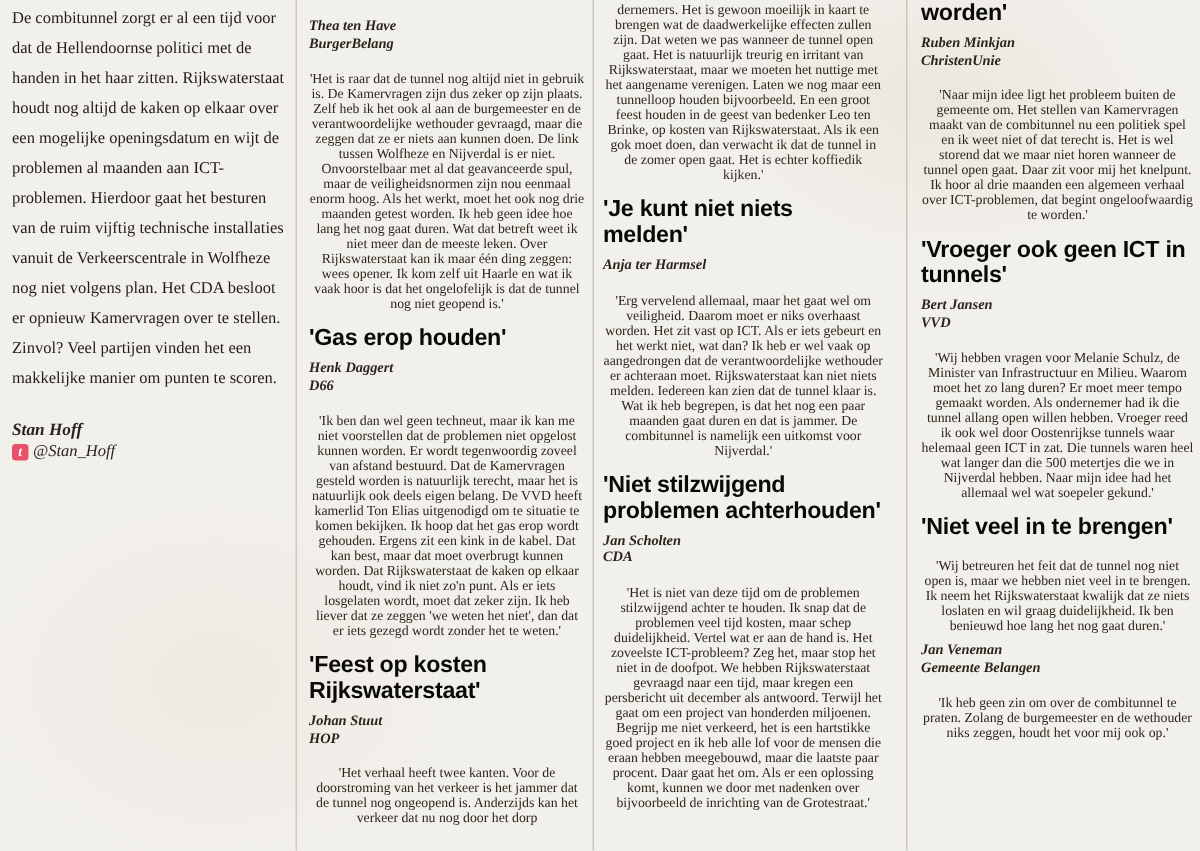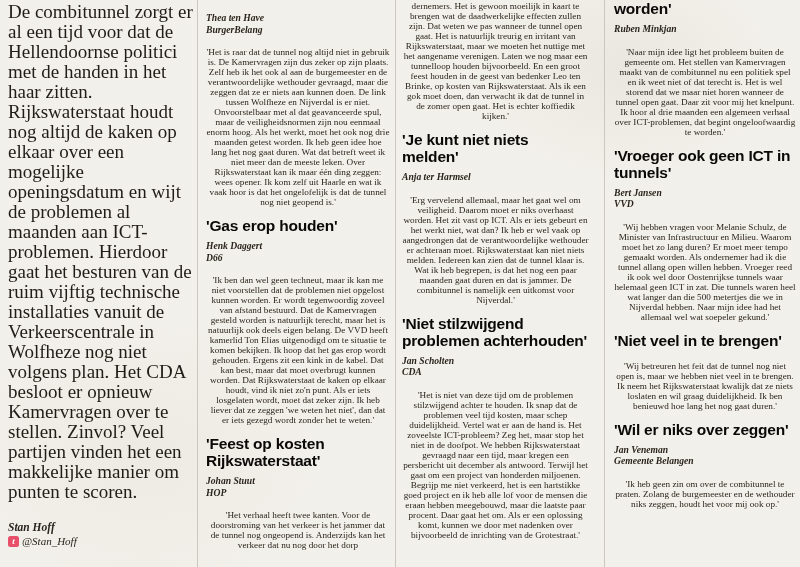--- a/index.html
+++ b/index.html
@@ -15,21 +15,21 @@
       radial-gradient(260px 200px at 18% 80%, rgba(215,210,200,.18), rgba(215,210,200,0) 70%),
       #f2f0ea;
   }
   .vrule{position:absolute;top:0;bottom:0;width:1px;background:#cbc7be;}
   
   .intro{
     position:absolute;left:8px;top:2px;width:186px;
     color:#211c17;
   }
   .intro-text{
-    margin:0;font-size:19px;line-height:20px;
+    margin:0;font-size:11px;line-height:20px;
     font-family:"Liberation Serif",serif;
   }
   .byline{margin-top:18px;font-family:"Liberation Serif",serif;}
   .byline-name{font-style:italic;font-weight:700;font-size:11.5px;line-height:14px;color:#2a241e;}
   .byline-tw{font-style:italic;font-size:11px;line-height:14px;color:#2a241e;display:flex;align-items:center;gap:3px;}
   .tw-icon{
     display:inline-block;width:11px;height:11px;border-radius:2.5px;
     background:#e8506a;color:#fff;text-align:center;
     font:italic 700 9px/11px "Liberation Serif",serif;
   }
@@ -104,36 +104,36 @@
       <div>Jan Scholten</div>
       <div>CDA</div>
     </div>
     <p class="body">'Het is niet van deze tijd om de problemen stilzwijgend achter te houden. Ik snap dat de problemen veel tijd kosten, maar schep duidelijkheid. Vertel wat er aan de hand is. Het zoveelste ICT-probleem? Zeg het, maar stop het niet in de doofpot. We hebben Rijkswaterstaat gevraagd naar een tijd, maar kregen een persbericht uit december als antwoord. Terwijl het gaat om een project van honderden miljoenen. Begrijp me niet verkeerd, het is een hartstikke goed project en ik heb alle lof voor de mensen die eraan hebben meegebouwd, maar die laatste paar procent. Daar gaat het om. Als er een oplossing komt, kunnen we door met nadenken over bijvoorbeeld de inrichting van de Grotestraat.'</p>
   </section>
 
   <section class="col col-4">
     <h2 class="first">worden'</h2>
     <div class="src">
       <div>Ruben Minkjan</div>
+      <div>ChristenUnie</div>
     </div>
     <p class="body">'Naar mijn idee ligt het probleem buiten de gemeente om. Het stellen van Kamervragen maakt van de combitunnel nu een politiek spel en ik weet niet of dat terecht is. Het is wel storend dat we maar niet horen wanneer de tunnel open gaat. Daar zit voor mij het knelpunt. Ik hoor al drie maanden een algemeen verhaal over ICT-problemen, dat begint ongeloofwaardig te worden.'</p>
 
     <h2>'Vroeger ook geen ICT in tunnels'</h2>
     <div class="src">
       <div>Bert Jansen</div>
       <div>VVD</div>
     </div>
     <p class="body">'Wij hebben vragen voor Melanie Schulz, de Minister van Infrastructuur en Milieu. Waarom moet het zo lang duren? Er moet meer tempo gemaakt worden. Als ondernemer had ik die tunnel allang open willen hebben. Vroeger reed ik ook wel door Oostenrijkse tunnels waar helemaal geen ICT in zat. Die tunnels waren heel wat langer dan die 500 metertjes die we in Nijverdal hebben. Naar mijn idee had het allemaal wel wat soepeler gekund.'</p>
 
     <h2>'Niet veel in te brengen'</h2>
     <div class="src">
     </div>
     <p class="body">'Wij betreuren het feit dat de tunnel nog niet open is, maar we hebben niet veel in te brengen. Ik neem het Rijkswaterstaat kwalijk dat ze niets loslaten en wil graag duidelijkheid. Ik ben benieuwd hoe lang het nog gaat duren.'</p>
 
-    <h2>'Wil er niks over zeggen'</h2>
     <div class="src">
       <div>Jan Veneman</div>
       <div>Gemeente Belangen</div>
     </div>
     <p class="body">'Ik heb geen zin om over de combitunnel te praten. Zolang de burgemeester en de wethouder niks zeggen, houdt het voor mij ook op.'</p>
   </section>
 
 </div>
 
 </body></html>

